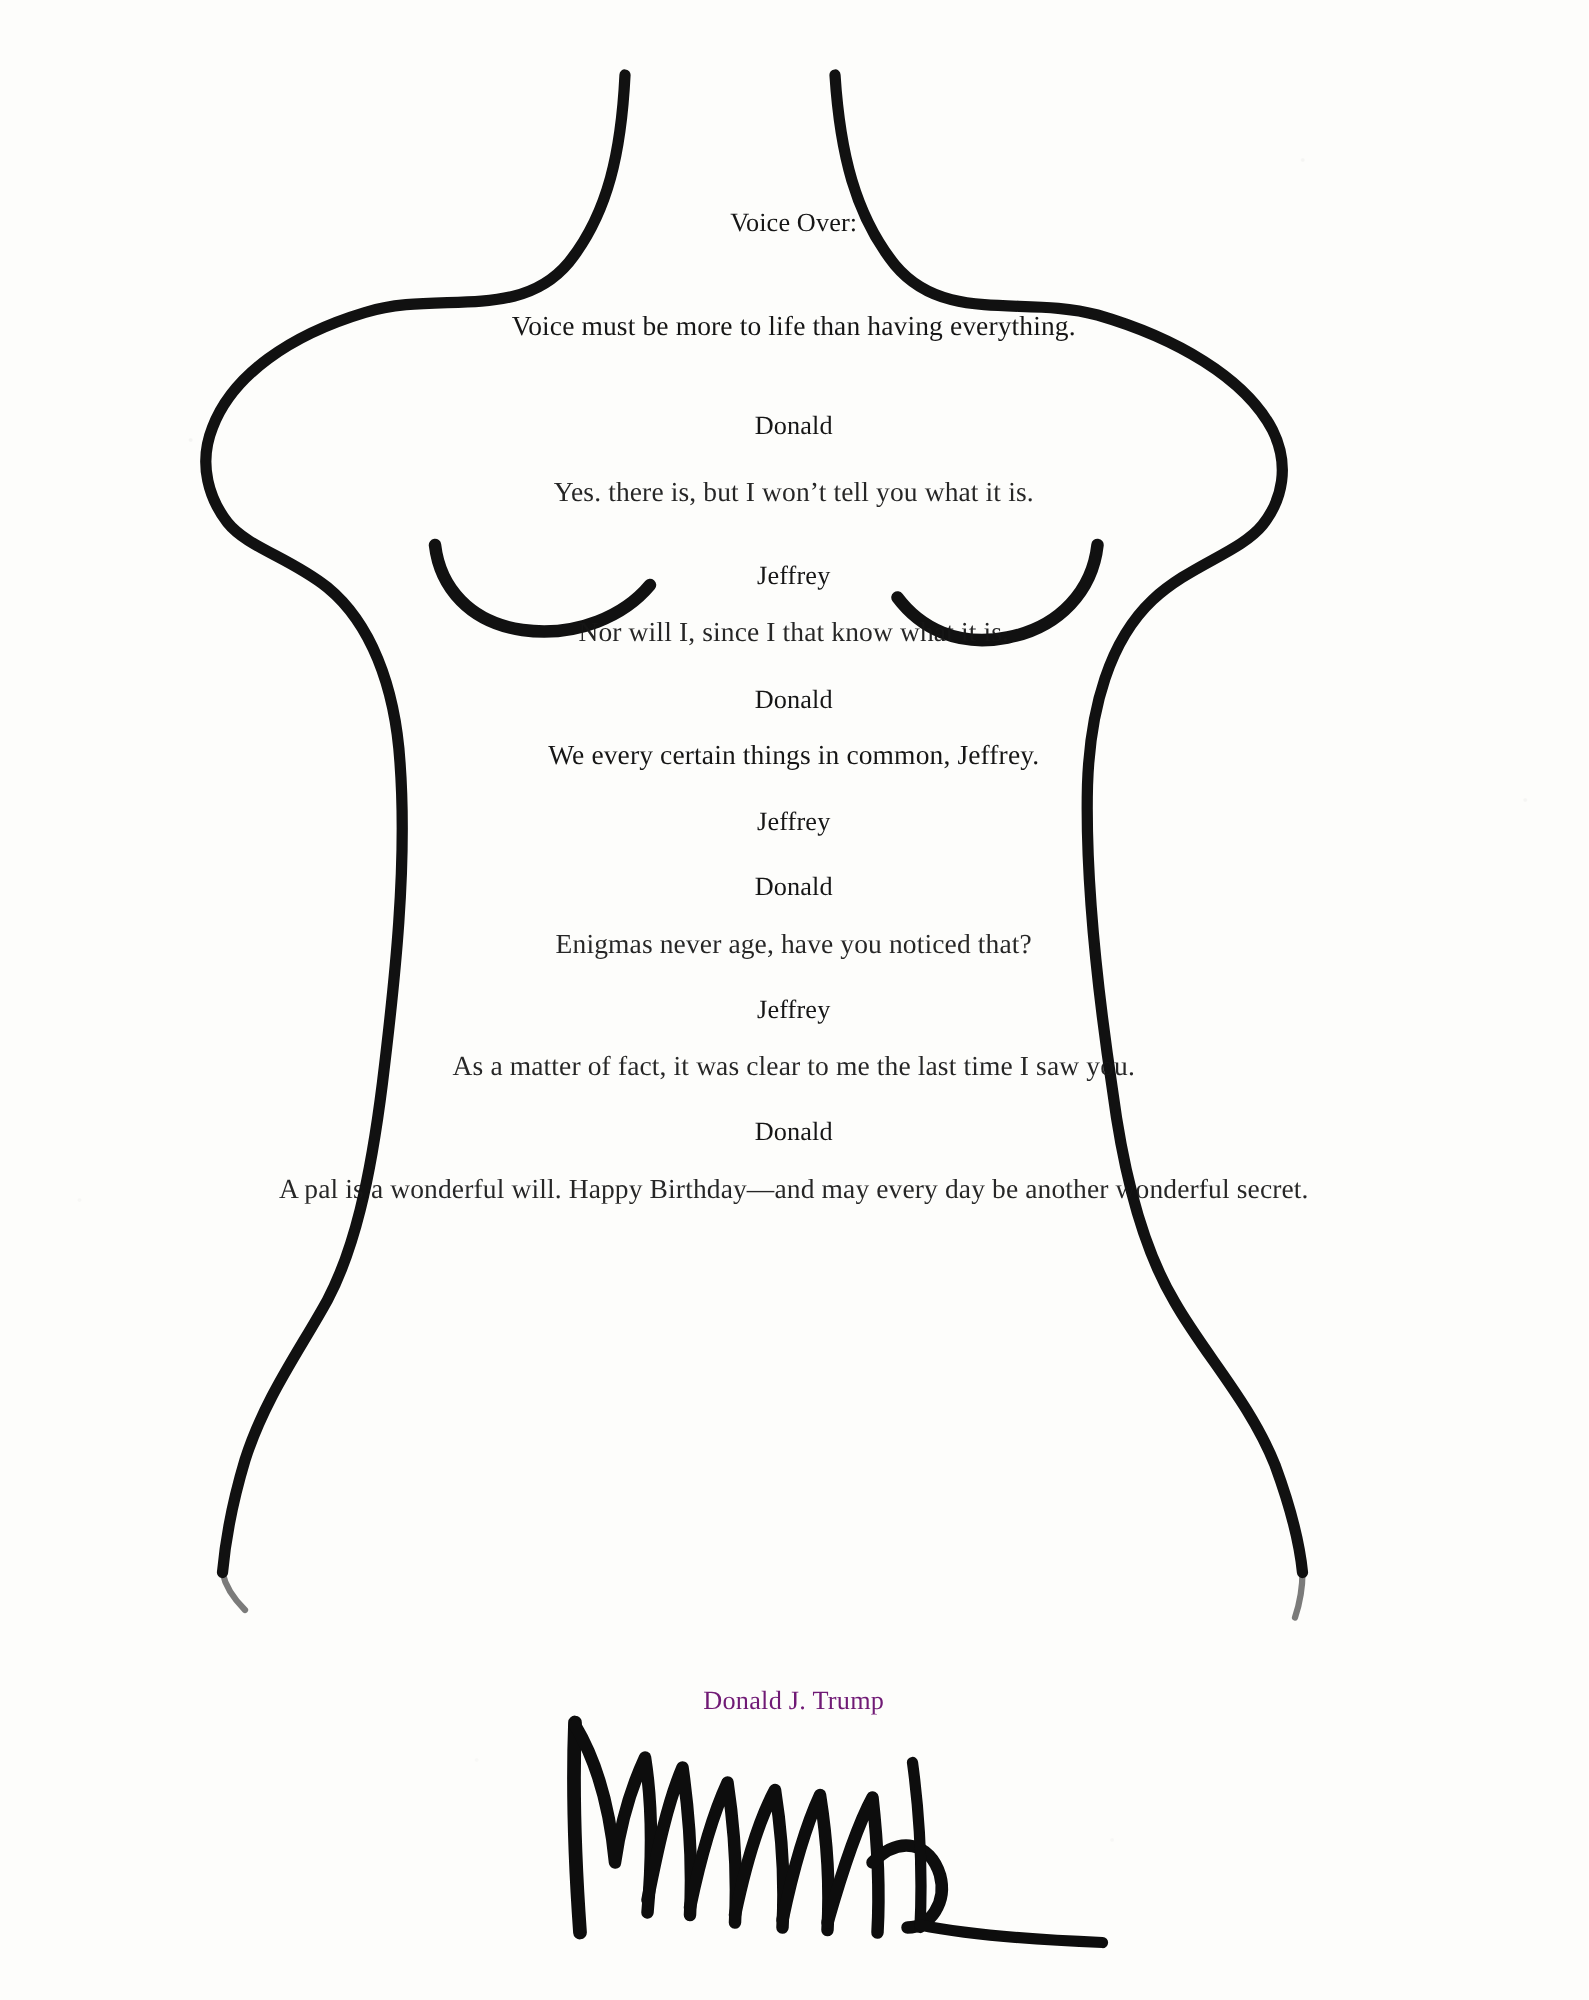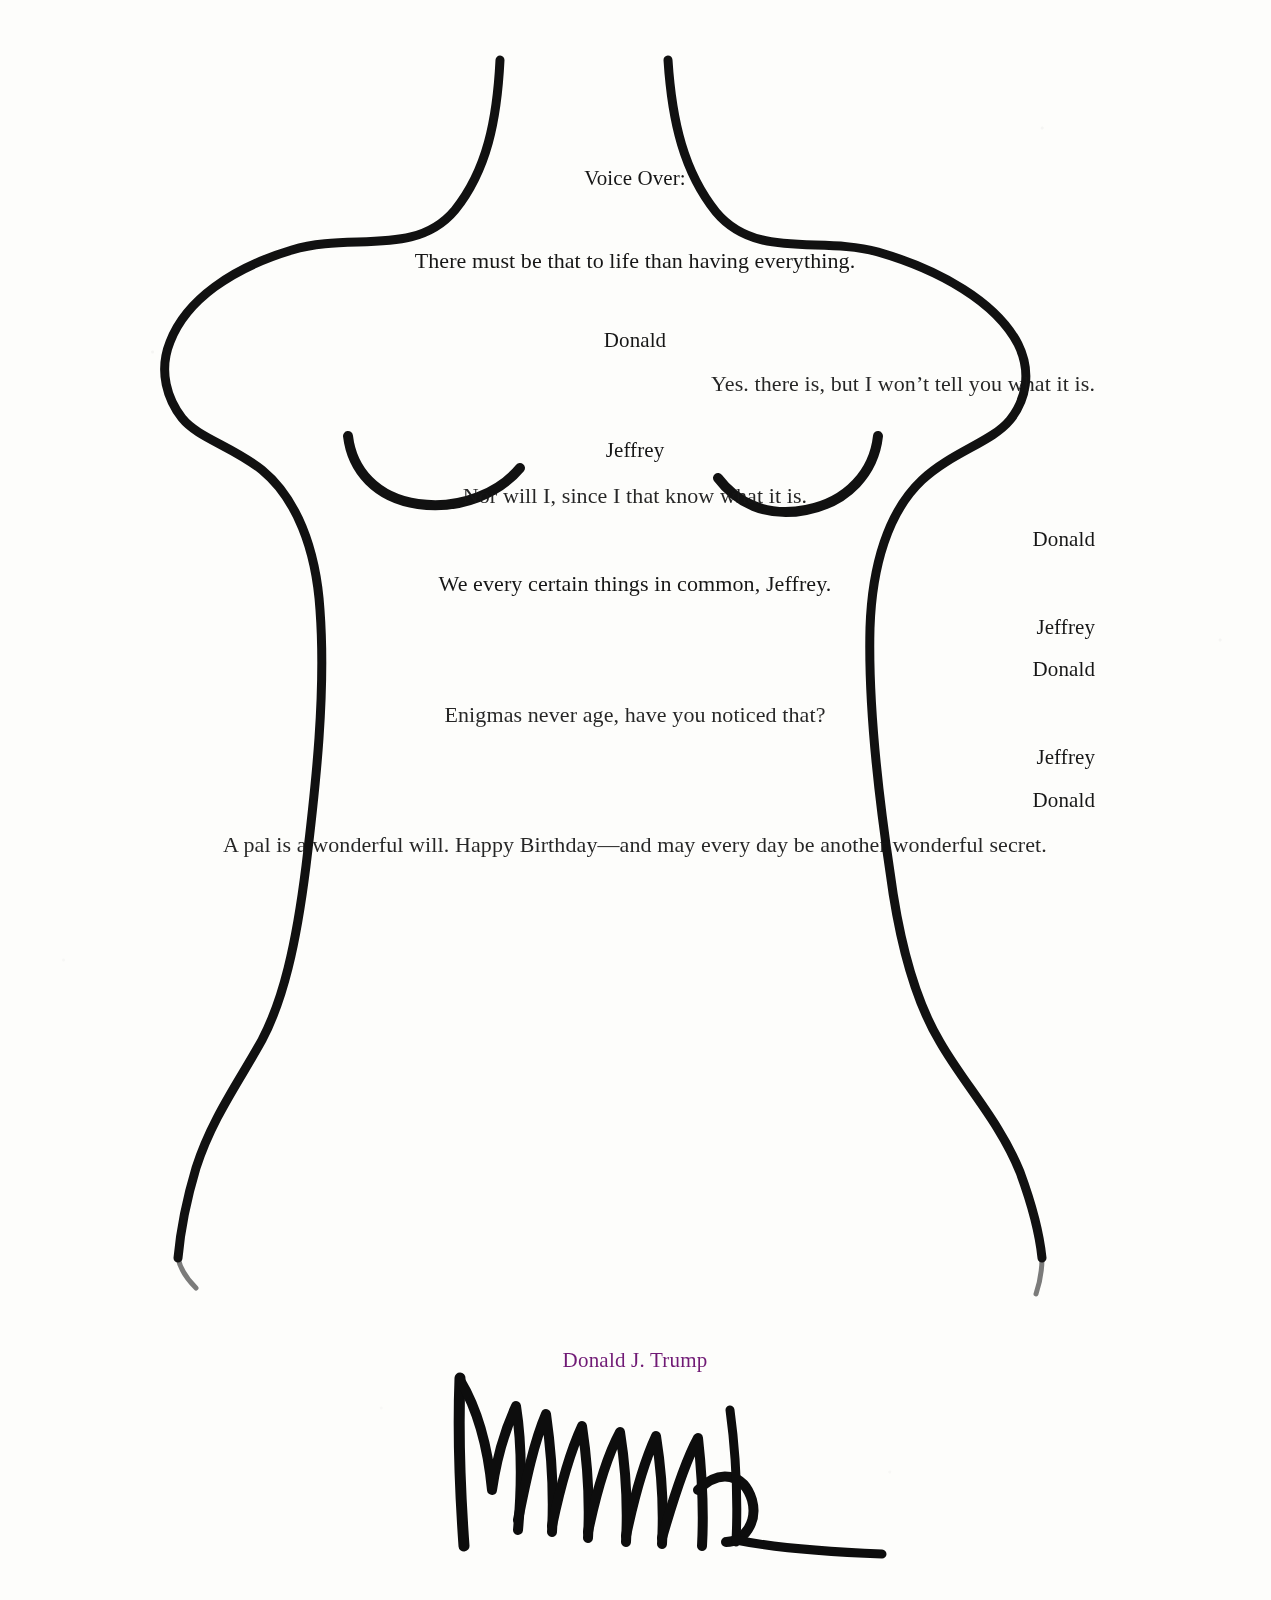--- a/index.html
+++ b/index.html
@@ -53,21 +53,21 @@
     line-height: 1.26;
     letter-spacing: 0.1px;
     margin: 0;
   }
   .speaker {
     font-size: 21px;
   }
   .vo { margin-bottom: 56px; }
   .gap-lg { margin-top: 52px; }
   .gap-md { margin-top: 40px; }
-  .gap-sm { margin-top: 16px; text-align: right; }
+  .gap-sm { margin-top: 26px; }
   .gap-xs { margin-top: 18px; }
   .dialogue { font-size: 22px; }
   .final {
     font-size: 22px;
     line-height: 1.3;
     width: 900px;
     margin-left: auto;
     margin-right: auto;
   }
   #signature-block {
@@ -133,37 +133,38 @@
                C 462 510, 500 492, 520 468" stroke-width="10"></path>
 
       <path d="M878 436
                C 874 472, 848 502, 806 510
                C 766 518, 736 502, 718 478" stroke-width="10"></path>
     </g>
   </svg>
 
   <div id="typed-block">
     <p class="line speaker vo">Voice Over:</p>
-    <p class="line dialogue">There must be that to life than having everything.</p>
+    <p class="line dialogue">Voice must be more to life than having everything.</p>
 
     <p class="line speaker gap-lg">Donald</p>
     <p class="line dialogue gap-sm faint">Yes. there is, but I won’t tell you what it is.</p>
 
     <p class="line speaker gap-md">Jeffrey</p>
     <p class="line dialogue gap-xs faint">Nor will I, since I that know what it is.</p>
 
     <p class="line speaker gap-sm">Donald</p>
     <p class="line dialogue gap-xs">We every certain things in common, Jeffrey.</p>
 
     <p class="line speaker gap-sm">Jeffrey</p>
 
     <p class="line speaker gap-sm">Donald</p>
     <p class="line dialogue gap-xs faint">Enigmas never age, have you noticed that?</p>
 
     <p class="line speaker gap-sm">Jeffrey</p>
+    <p class="line dialogue gap-xs faint">As a matter of fact, it was clear to me the last time I saw you.</p>
 
     <p class="line speaker gap-sm">Donald</p>
     <p class="line final gap-xs faint">A pal is a wonderful will. Happy Birthday—and may every day be another wonderful secret.</p>
   </div>
 
   <div id="signature-block">
     <span id="signature-name">Donald J. Trump</span>
   </div>
 
   <svg id="signature-mark" width="520" height="220" viewBox="0 0 520 220" aria-hidden="true">

